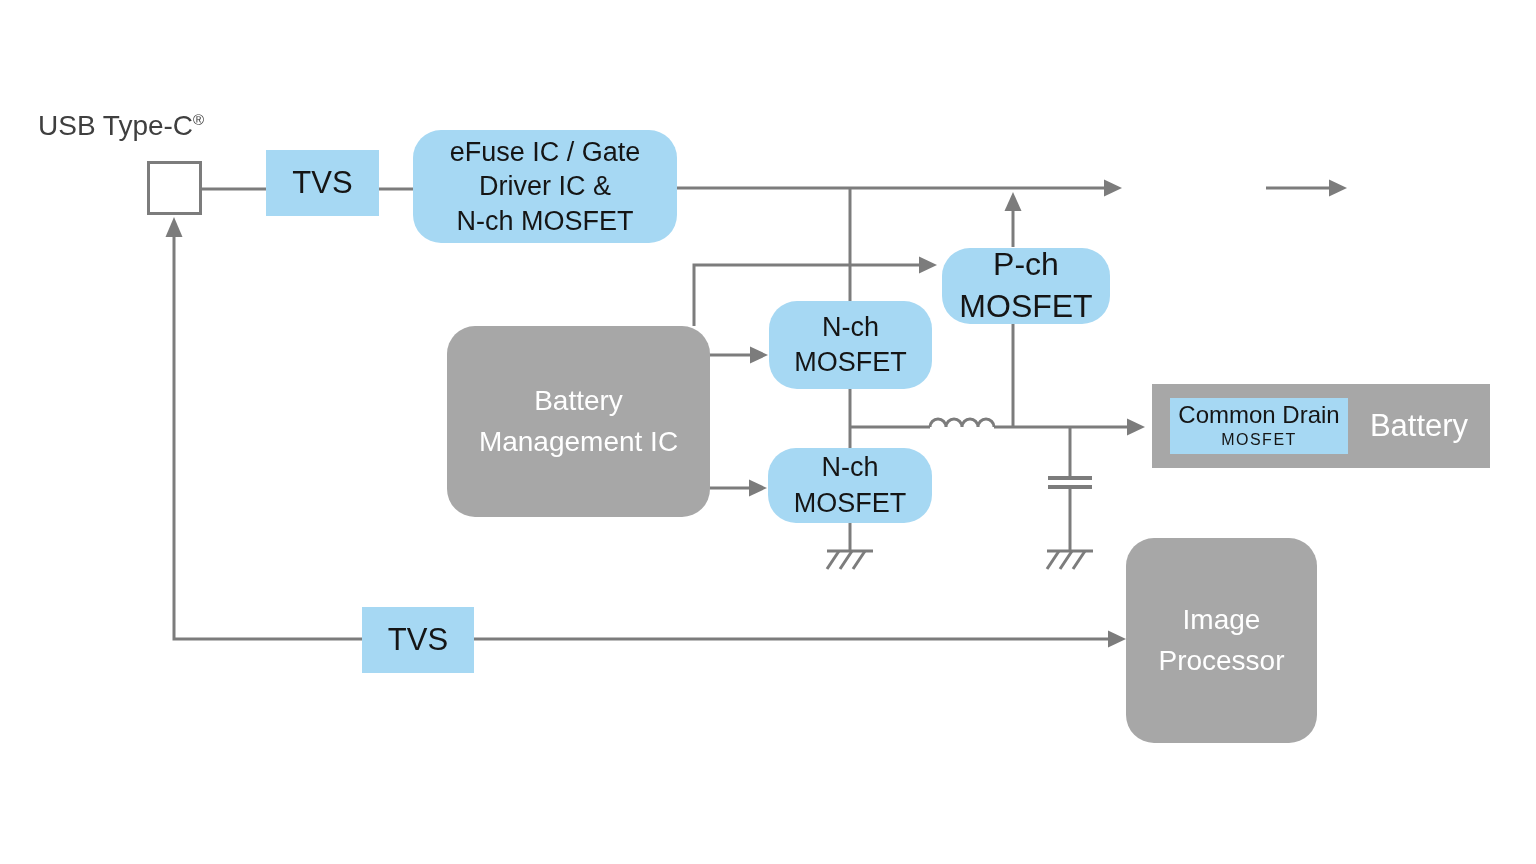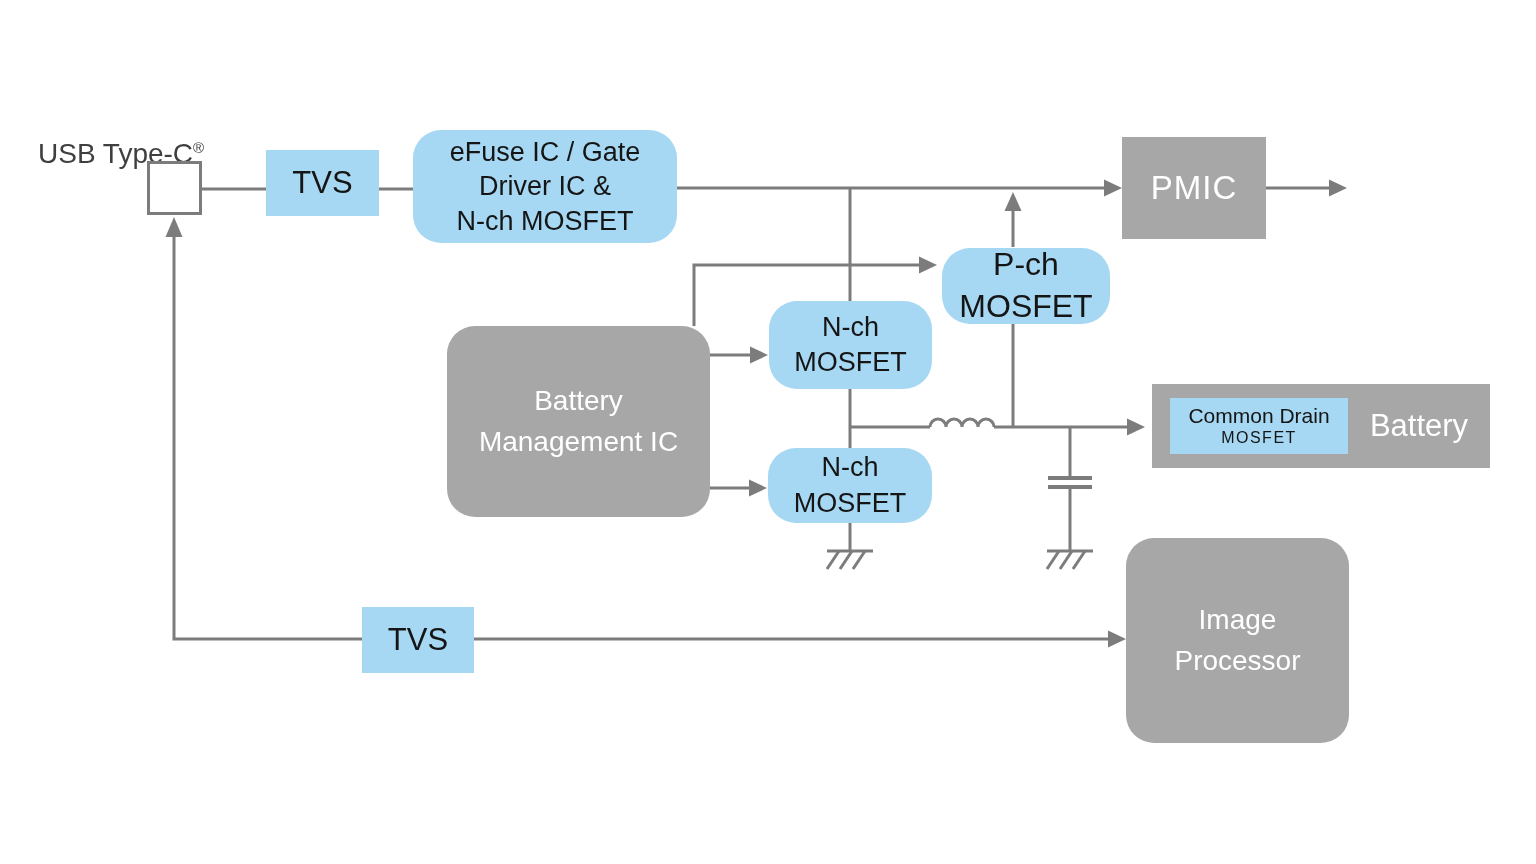--- a/index.html
+++ b/index.html
@@ -19,38 +19,38 @@
   .wire{stroke:var(--line);stroke-width:3;fill:none;}
   .plate{stroke-width:4;}
   .arrow{fill:var(--line);stroke:none;}
   .node{position:absolute;display:flex;flex-direction:column;align-items:center;
     justify-content:center;text-align:center;line-height:1.27;}
   .blue{background:var(--block-blue);color:var(--text-dark);}
   .gray{background:var(--block-gray);color:var(--text-light);}
   .ml{white-space:pre-line;border-radius:28px;}
   .usb-square{position:absolute;left:147px;top:161px;width:55px;height:54px;
     background:#fff;border:3px solid var(--line);}
-  .usb-label{position:absolute;left:38px;top:110px;font-size:28px;color:var(--label-gray);margin-top:28px;}
+  .usb-label{position:absolute;left:38px;top:110px;font-size:28px;color:var(--label-gray);}
   .usb-label sup{font-size:15px;vertical-align:super;}
   .tvs-top{left:266px;top:150px;width:113px;height:66px;font-size:31px;}
   .efuse{left:413px;top:130px;width:264px;height:113px;font-size:27px;}
   .pmic{left:1122px;top:137px;width:144px;height:102px;font-size:33px;letter-spacing:1px;}
   .pch{left:942px;top:248px;width:168px;height:76px;font-size:32px;line-height:1.3;}
   .nch1{left:769px;top:301px;width:163px;height:88px;font-size:27px;line-height:1.3;}
   .nch2{left:768px;top:448px;width:164px;height:75px;font-size:27px;line-height:1.3;}
   .bmic{left:447px;top:326px;width:263px;height:191px;font-size:28px;line-height:1.45;}
   .battery-box{left:1152px;top:384px;width:338px;height:84px;flex-direction:row;justify-content:flex-start;}
   .common-drain{position:absolute;left:18px;top:14px;width:178px;height:56px;
     display:flex;flex-direction:column;align-items:center;justify-content:center;
     background:var(--block-blue);color:var(--text-dark);}
-  .cd-line1{font-size:21px;line-height:1.2;}
+  .cd-line1{font-size:24px;line-height:1.2;}
   .cd-line2{font-size:16px;line-height:1.3;letter-spacing:1.5px;}
   .battery-word{position:absolute;left:196px;width:142px;top:0;height:84px;display:flex;
     align-items:center;justify-content:center;font-size:31px;color:var(--text-light);}
-  .imgproc{left:1126px;top:538px;width:223px;height:205px;font-size:28px;line-height:1.45;}
+  .imgproc{left:1126px;top:538px;width:191px;height:205px;font-size:28px;line-height:1.45;}
   .tvs-bottom{left:362px;top:607px;width:112px;height:66px;font-size:31px;}
 </style>
 </head>
 <body>
 
 <div class="canvas">
 
   <svg class="connector-layer" viewBox="0 0 1536 864" xmlns="http://www.w3.org/2000/svg">
 
     <g>
@@ -142,21 +142,20 @@
 
   <div class="usb-label"><span>USB Type-C</span><sup>®</sup></div>
   <div class="usb-square"></div>
 
   <div class="node blue tvs-top">TVS</div>
 
   <div class="node blue efuse ml">eFuse IC / Gate
 Driver IC &amp;
 N-ch MOSFET</div>
 
-  <div class="node gray pmic">PMIC</div>
 
   <div class="node blue pch ml">P-ch
 MOSFET</div>
 
   <div class="node blue nch1 ml">N-ch
 MOSFET</div>
 
   <div class="node blue nch2 ml">N-ch
 MOSFET</div>
 

